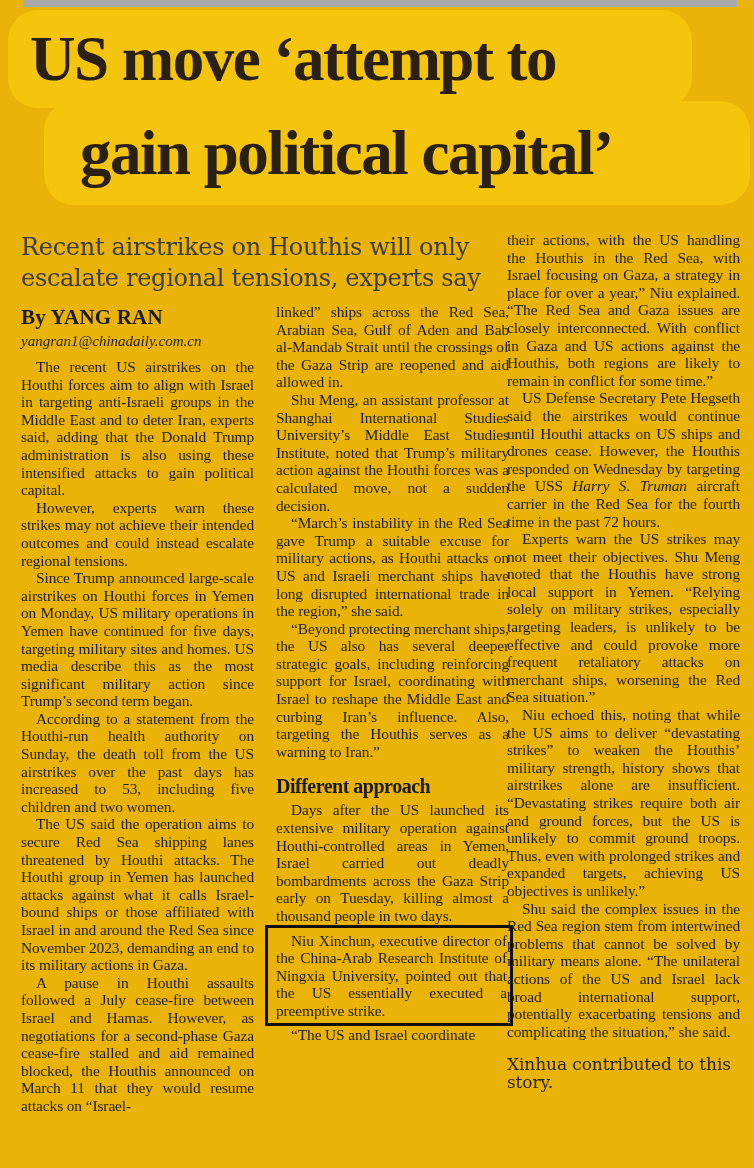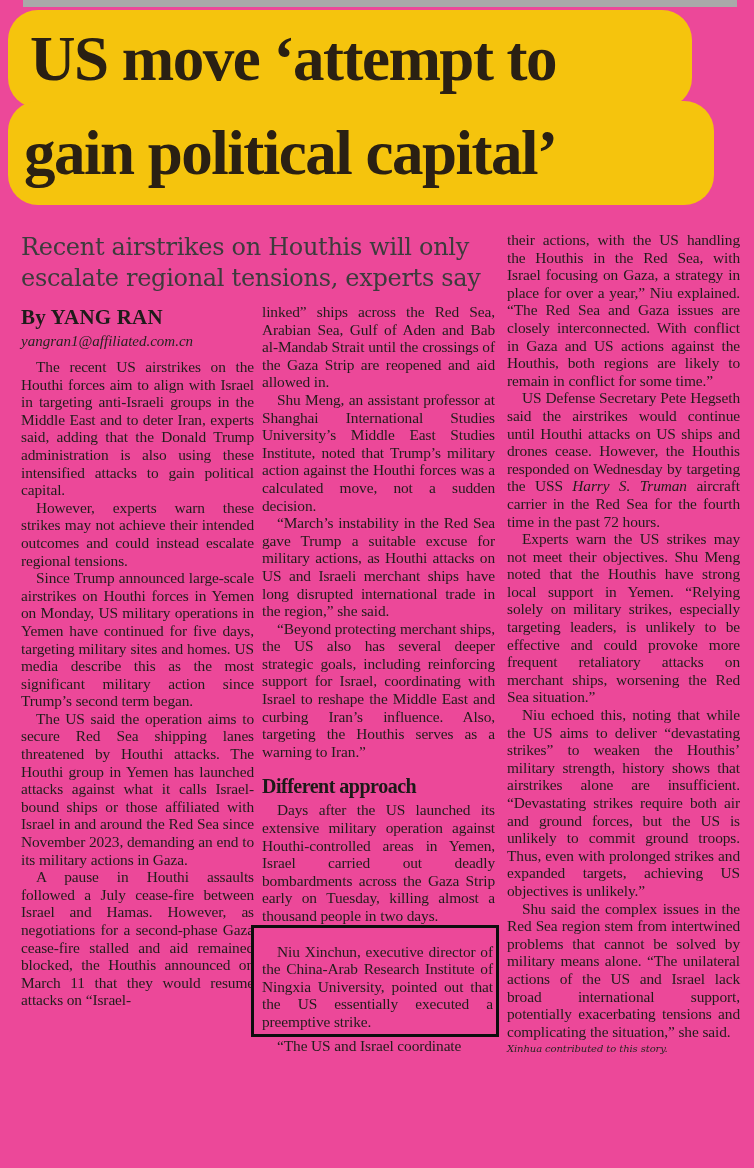--- a/index.html
+++ b/index.html
@@ -1,60 +1,60 @@
 <!DOCTYPE html>
 <html><head>
 <meta charset="utf-8">
 <style>
   html,body { margin:0; padding:0; background:#e9e7e3; }
   .page {
     position:relative; width:754px; height:1168px; margin:0 auto;
-    background:#ec4899; overflow:hidden;
+    background:#eab308; overflow:hidden;
     font-family:"Liberation Serif", serif;
   }
   .top-bar {
     position:absolute; left:23px; top:0; width:714px; height:7px;
     background:#a9a9a9;
   }
   .hl-line {
     position:absolute; left:8px; background:#f5c40d; border-radius:30px;
     color:#2a2013; font-family:"Liberation Serif", serif; font-weight:bold;
     white-space:nowrap; letter-spacing:-1.5px;
   }
   .hl-1 { top:10px; height:98px; width:684px; font-size:63px; line-height:98px; padding-left:22px; box-sizing:border-box; }
-  .hl-2 { top:101px; height:104px; width:706px; font-size:63px; line-height:104px; padding-left:16px; box-sizing:border-box; }
+  .hl-2 { top:101px; height:104px; width:706px; font-size:63px; line-height:104px; padding-left:36px; box-sizing:border-box;margin-left:36px; }
   .subhead {
     position:absolute; left:21px; top:232px; width:478px;
     font-family:"DejaVu Serif", serif; font-size:24px; line-height:31px;
     color:#3c3c3c; letter-spacing:-0.3px;
   }
   .byline { position:absolute; left:21px; top:305px; width:233px; }
   .byline .author { font-size:21px; font-weight:bold; color:#1e1c1a; letter-spacing:0.2px; }
   .byline .email { font-size:15px; font-style:italic; color:#262421; margin-top:3px; }
   .col {
     position:absolute; width:233px; color:#201d1b;
     font-family:"Liberation Serif", serif; font-size:15.4px; line-height:17.6px;
     letter-spacing:-0.1px;
   }
   .col-1 { left:21px;  top:358px; height:806px; }
-  .col-2 { left:262px; top:303px; height:861px; }
+  .col-2 { left:276px; top:303px; height:861px; }
   .col-3 { left:507px; top:231px; height:933px; }
   .para { margin:0; text-align:justify; }
   .para.indent { text-indent:15px; }
   .section-heading {
     margin:15px 0 4px 0;
     font-family:Liberation Serif, serif; font-weight:bold;
     font-size:20px; line-height:22px; color:#1c1a18; letter-spacing:-0.5px;
   }
   .boxed-para {
-    border:3px solid #0d0d0d; margin:0 -4px 0 -11px; padding:15px 3px 3px 8px;
+    border:3px solid #0d0d0d; margin:0 -4px 0 -11px; padding:4px 3px 3px 8px;
   }
   .credit {
-    margin-top:0; font-family:"DejaVu Serif", serif; font-style:italic;
-    font-size:10px; color:#262421; text-align:left;
+    margin-top:16px; font-family:"DejaVu Serif", serif; 
+    font-size:17px; color:#262421; text-align:left;
   }
   .ship-name { font-style:italic; }
 </style>
 </head>
 <body>
 
 <div class="page">
 
   <div class="top-bar"></div>
 
@@ -62,27 +62,28 @@
     <span>US move ‘attempt to</span>
   </div>
   <div class="hl-line hl-2">
     <span>gain political capital’</span>
   </div>
 
   <div class="subhead">Recent airstrikes on Houthis will only escalate regional tensions, experts say</div>
 
   <div class="byline">
     <div class="author">By YANG RAN</div>
-    <div class="email">yangran1@affiliated.com.cn</div>
+    <div class="email">yangran1@chinadaily.com.cn</div>
   </div>
 
   <div class="col col-1">
     <p class="para indent">The recent US airstrikes on the Houthi forces aim to align with Israel in targeting anti-Israeli groups in the Middle East and to deter Iran, experts said, adding that the Donald Trump administration is also using these intensified attacks to gain political capital.</p>
     <p class="para indent">However, experts warn these strikes may not achieve their intended outcomes and could instead escalate regional tensions.</p>
     <p class="para indent">Since Trump announced large-scale airstrikes on Houthi forces in Yemen on Monday, US military operations in Yemen have continued for five days, targeting military sites and homes. US media describe this as the most significant military action since Trump’s second term began.</p>
+    <p class="para indent">According to a statement from the Houthi-run health authority on Sunday, the death toll from the US airstrikes over the past days has increased to 53, including five children and two women.</p>
     <p class="para indent">The US said the operation aims to secure Red Sea shipping lanes threatened by Houthi attacks. The Houthi group in Yemen has launched attacks against what it calls Israel-bound ships or those affiliated with Israel in and around the Red Sea since November 2023, demanding an end to its military actions in Gaza.</p>
     <p class="para indent">A pause in Houthi assaults followed a July cease-fire between Israel and Hamas. However, as negotiations for a second-phase Gaza cease-fire stalled and aid remained blocked, the Houthis announced on March 11 that they would resume attacks on “Israel-</p>
   </div>
 
   <div class="col col-2">
     <p class="para">linked” ships across the Red Sea, Arabian Sea, Gulf of Aden and Bab al-Mandab Strait until the crossings of the Gaza Strip are reopened and aid allowed in.</p>
     <p class="para indent">Shu Meng, an assistant professor at Shanghai International Studies University’s Middle East Studies Institute, noted that Trump’s military action against the Houthi forces was a calculated move, not a sudden decision.</p>
     <p class="para indent">“March’s instability in the Red Sea gave Trump a suitable excuse for military actions, as Houthi attacks on US and Israeli merchant ships have long disrupted international trade in the region,” she said.</p>
     <p class="para indent">“Beyond protecting merchant ships, the US also has several deeper strategic goals, including reinforcing support for Israel, coordinating with Israel to reshape the Middle East and curbing Iran’s influence. Also, targeting the Houthis serves as a warning to Iran.”</p>
     <h3 class="section-heading">Different approach</h3>

